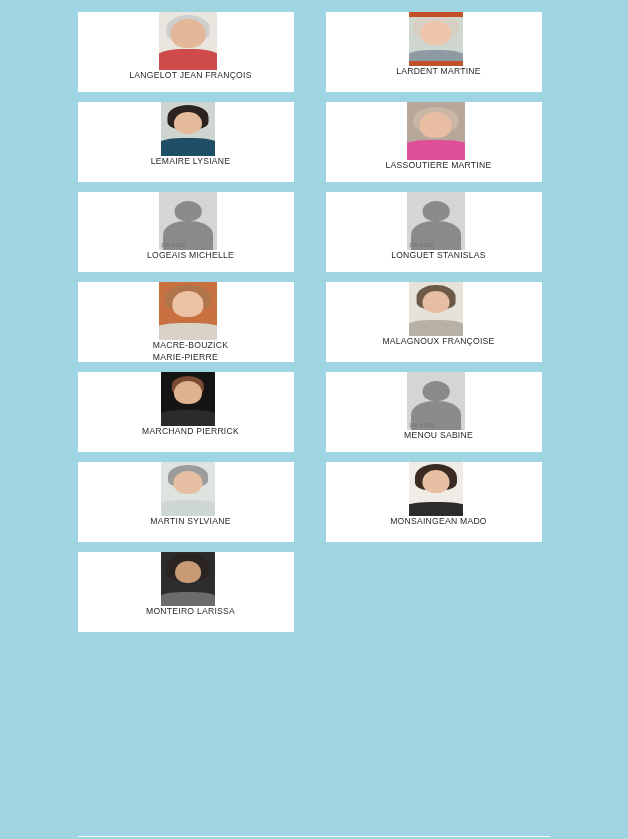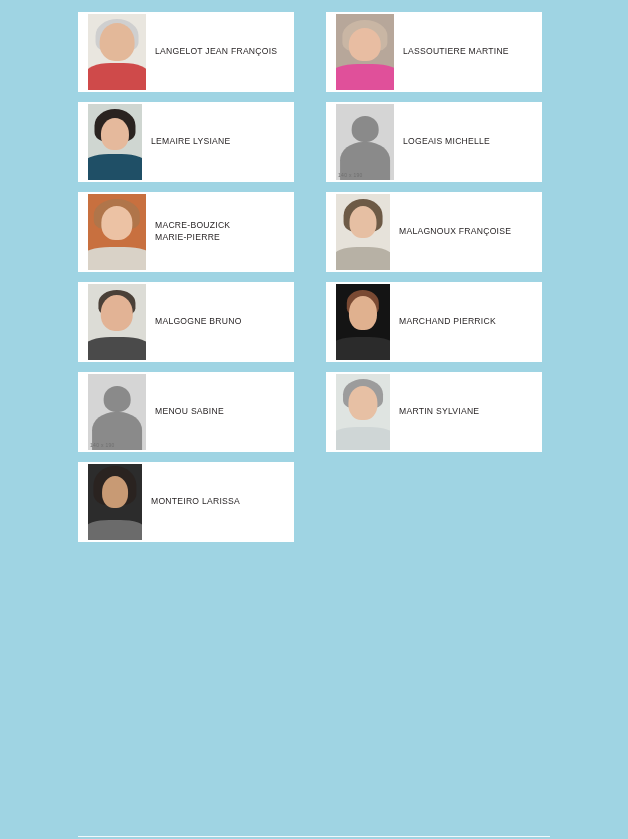--- a/index.html
+++ b/index.html
@@ -27,20 +27,21 @@
     row-gap: 10px;
   }
   .card {
     background: #ffffff;
     height: 80px;
     display: flex;
     align-items: center;
     box-sizing: border-box;
     padding: 0 6px;
     overflow: hidden;
+    flex-direction: column;
   }
   .thumb {
     width: 58px;
     height: 76px;
     flex: 0 0 58px;
     margin-left: 4px;
     background: #d8d8d8;
     position: relative;
     overflow: hidden;
   }
@@ -149,55 +150,76 @@
         <div class="ph2">
           <div class="bg" style="background:#e9e6df"></div>
           <div class="hair" style="width:74%;height:44%;top:6%;background:#cfcfcf"></div>
           <div class="face" style="width:60%;height:50%;top:12%;background:#e3b899"></div>
           <div class="torso" style="width:110%;height:36%;background:#cf4a4a"></div>
         </div>
       </div>
       <div class="name">LANGELOT JEAN FRANÇOIS</div>
     </div>
 
+    <div class="card">
+      <div class="thumb narrow">
+        <div class="ph2">
+          <div class="bg" style="background:#cfd8cf"></div>
+          <div class="hair" style="width:86%;height:46%;top:4%;background:#d8cfc4"></div>
+          <div class="face" style="width:58%;height:46%;top:16%;background:#edc6ad"></div>
+          <div class="torso" style="width:110%;height:30%;background:#8d9aa3"></div>
+          <div class="bar-top" style="background:#c4502a"></div>
+          <div class="bar-bottom" style="background:#c4502a"></div>
+        </div>
+      </div>
+      <div class="name">LARDENT MARTINE</div>
+    </div>
+
+    <div class="card">
+      <div class="thumb narrow">
+        <div class="ph2">
+          <div class="bg" style="background:#cfd6d1"></div>
+          <div class="hair" style="width:76%;height:44%;top:6%;background:#2a2320"></div>
+          <div class="face" style="width:52%;height:42%;top:18%;background:#e5b99c"></div>
+          <div class="torso" style="width:118%;height:34%;background:#1f4f66"></div>
+        </div>
+      </div>
+      <div class="name">LEMAIRE LYSIANE</div>
+    </div>
 
     <div class="card">
       <div class="thumb">
         <div class="ph2">
           <div class="bg" style="background:#b7a79a"></div>
           <div class="hair" style="width:78%;height:42%;top:8%;background:#c9b6a4"></div>
           <div class="face" style="width:56%;height:44%;top:18%;background:#e8bda2"></div>
           <div class="torso" style="width:120%;height:34%;background:#e0509a"></div>
         </div>
       </div>
       <div class="name">LASSOUTIERE MARTINE</div>
     </div>
 
-    <div class="card">
-      <div class="thumb narrow">
-        <div class="ph2">
-          <div class="bg" style="background:#cfd6d1"></div>
-          <div class="hair" style="width:76%;height:44%;top:6%;background:#2a2320"></div>
-          <div class="face" style="width:52%;height:42%;top:18%;background:#e5b99c"></div>
-          <div class="torso" style="width:118%;height:34%;background:#1f4f66"></div>
-        </div>
-      </div>
-      <div class="name">LEMAIRE LYSIANE</div>
-    </div>
-
 
     <div class="card">
       <div class="thumb ph">
         <div class="head"></div>
         <div class="body"></div>
         <div class="dim">140 x 190</div>
       </div>
       <div class="name">LOGEAIS MICHELLE</div>
     </div>
 
+    <div class="card">
+      <div class="thumb ph">
+        <div class="head"></div>
+        <div class="body"></div>
+        <div class="dim">140 x 190</div>
+      </div>
+      <div class="name">LONGUET STANISLAS</div>
+    </div>
 
 
     <div class="card">
       <div class="thumb">
         <div class="ph2">
           <div class="bg" style="background:#c8703f"></div>
           <div class="hair" style="width:80%;height:42%;top:6%;background:#b0754a"></div>
           <div class="face" style="width:54%;height:44%;top:16%;background:#ecc2a4"></div>
           <div class="torso" style="width:120%;height:30%;background:#d9d2c7"></div>
         </div>
@@ -213,31 +235,20 @@
         <div class="ph2">
           <div class="bg" style="background:#e6e2da"></div>
           <div class="hair" style="width:72%;height:44%;top:6%;background:#6d5a46"></div>
           <div class="face" style="width:50%;height:42%;top:16%;background:#e6bfa3"></div>
           <div class="torso" style="width:110%;height:30%;background:#b7b1a5"></div>
         </div>
       </div>
       <div class="name">MALAGNOUX FRANÇOISE</div>
     </div>
 
-    <div class="card">
-      <div class="thumb">
-        <div class="ph2">
-          <div class="bg" style="background:#dcdcd6"></div>
-          <div class="hair" style="width:64%;height:34%;top:8%;background:#4a4038"></div>
-          <div class="face" style="width:56%;height:48%;top:14%;background:#e2b395"></div>
-          <div class="torso" style="width:112%;height:30%;background:#4a4a4a"></div>
-        </div>
-      </div>
-      <div class="name">MALGOGNE BRUNO</div>
-    </div>
 
     <div class="card">
       <div class="thumb narrow">
         <div class="ph2">
           <div class="bg" style="background:#141414"></div>
           <div class="hair" style="width:60%;height:34%;top:8%;background:#7a4a33"></div>
           <div class="face" style="width:52%;height:44%;top:16%;background:#e0b18f"></div>
           <div class="torso" style="width:118%;height:30%;background:#2b2b2b"></div>
         </div>
       </div>
@@ -260,20 +271,31 @@
         <div class="ph2">
           <div class="bg" style="background:#dfe4e1"></div>
           <div class="hair" style="width:74%;height:40%;top:6%;background:#9c9c9c"></div>
           <div class="face" style="width:54%;height:44%;top:16%;background:#e7c0a4"></div>
           <div class="torso" style="width:118%;height:30%;background:#cfd6d6"></div>
         </div>
       </div>
       <div class="name">MARTIN SYLVIANE</div>
     </div>
 
+    <div class="card">
+      <div class="thumb narrow">
+        <div class="ph2">
+          <div class="bg" style="background:#efece6"></div>
+          <div class="hair" style="width:78%;height:48%;top:4%;background:#3a2a22"></div>
+          <div class="face" style="width:50%;height:44%;top:14%;background:#e7bfa3"></div>
+          <div class="torso" style="width:118%;height:26%;background:#2c2c2c"></div>
+        </div>
+      </div>
+      <div class="name">MONSAINGEAN MADO</div>
+    </div>
 
     <div class="card">
       <div class="thumb narrow">
         <div class="ph2">
           <div class="bg" style="background:#2c2c2c"></div>
           <div class="hair" style="width:80%;height:52%;top:2%;background:#2a2320"></div>
           <div class="face" style="width:48%;height:42%;top:16%;background:#c89a74"></div>
           <div class="torso" style="width:110%;height:26%;background:#6b6b6b"></div>
         </div>
       </div>

